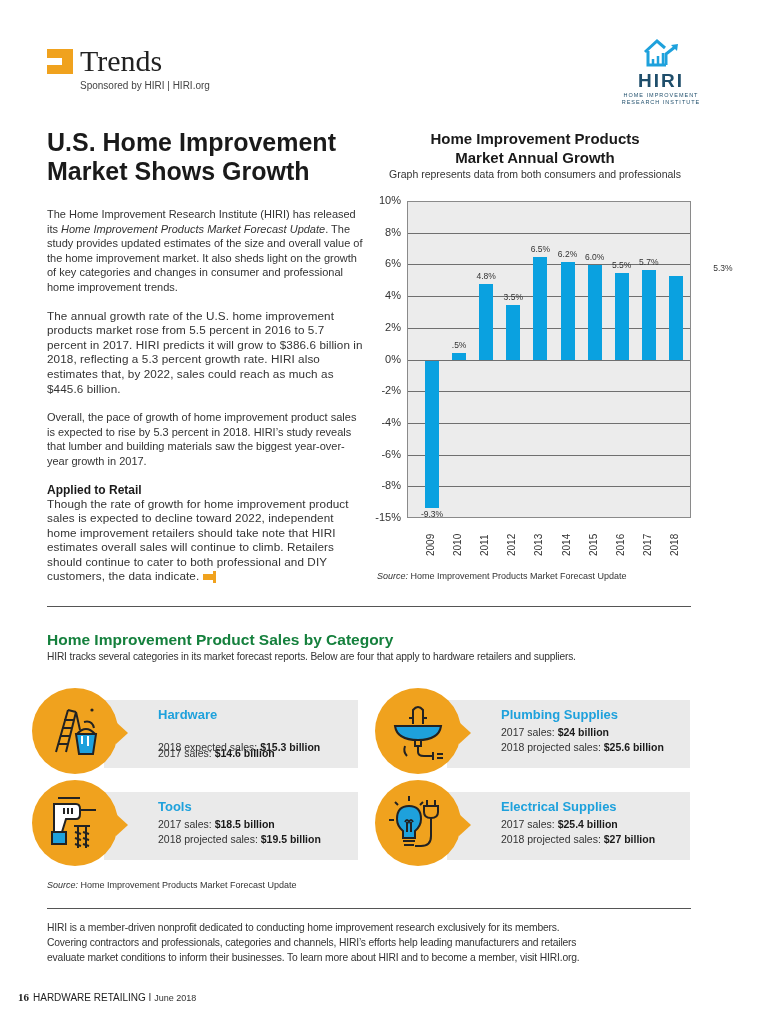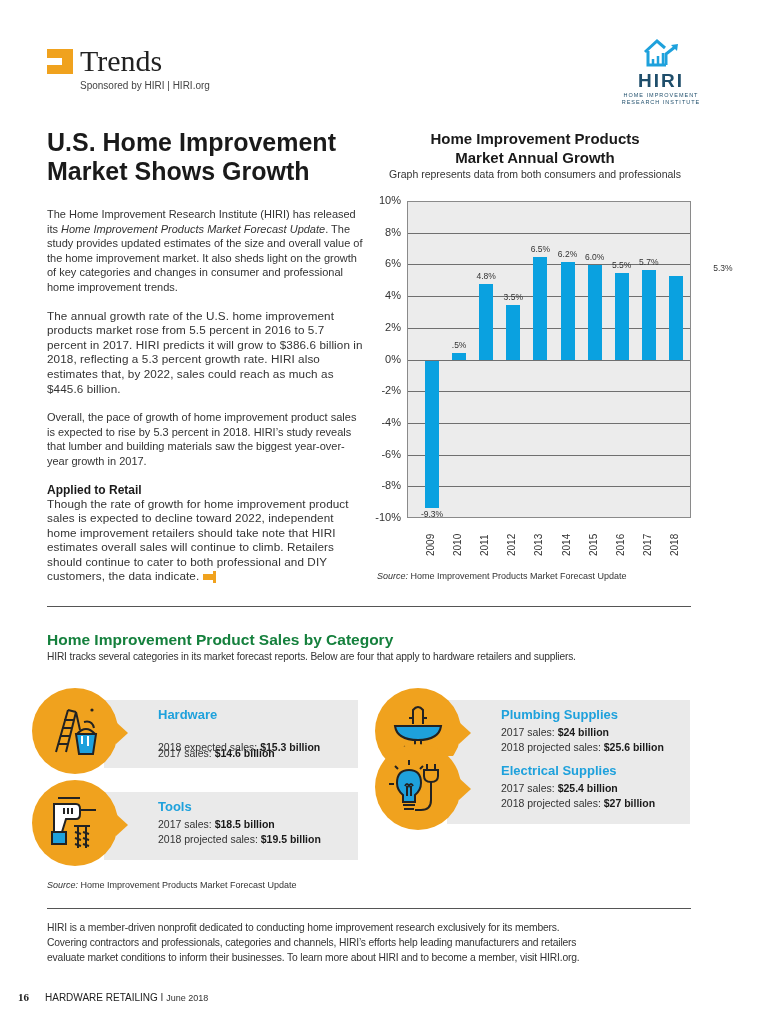--- a/index.html
+++ b/index.html
@@ -46,21 +46,21 @@
   .card-circle { position: absolute; left: 0; top: 0; width: 86px; height: 86px; border-radius: 50%; background: #f0a21e; }
   .card-arrow { position: absolute; left: 84px; top: 34px; width: 0; height: 0; border-top: 11px solid transparent; border-bottom: 11px solid transparent; border-left: 12px solid #f0a21e; }
   .card-icon { position: absolute; left: 12px; top: 12px; width: 62px; height: 62px; }
   .card-name { position: absolute; left: 126px; top: 19px; font-size: 13px; font-weight: bold; color: #1ea1dc; }
   .card-line { position: absolute; left: 126px; font-size: 10.5px; color: #333; white-space: nowrap; }
   .card-line b { color: #1a1a1a; }
   .cat-source { left: 47px; top: 880px; font-size: 9px; color: #333; }
 
   .footer-para { left: 47px; top: 920px; width: 680px; font-size: 10.3px; line-height: 15px; color: #333; letter-spacing: -0.15px; }
   .page-footer { left: 18px; top: 991px; font-size: 10px; color: #333; }
-  .page-footer .pnum { font-family: "Liberation Serif", serif; font-weight: bold; font-size: 11px; margin-right: 16px; color: #222; }
+  .page-footer .pnum { font-family: "Liberation Serif", serif; font-weight: bold; font-size: 11px; margin-right: 4px; color: #222; }
   .page-footer .mag { font-weight: normal; color: #222; }
   .page-footer .date { font-size: 9px; }
 </style>
 </head>
 <body>
 
 <svg class="abs trends-logo" viewBox="0 0 26 25">
   <rect x="0" y="0" width="26" height="25" fill="#f0a21e"></rect>
   <rect x="0" y="9" width="15" height="7" fill="#ffffff"></rect>
 </svg>
@@ -102,21 +102,21 @@
     <div class="ytick abs" style="left: 367px; top: 194px;">10%</div>
     <div class="ytick abs" style="left: 367px; top: 225.7px;">8%</div>
     <div class="ytick abs" style="left: 367px; top: 257.4px;">6%</div>
     <div class="ytick abs" style="left: 367px; top: 289.1px;">4%</div>
     <div class="ytick abs" style="left: 367px; top: 320.8px;">2%</div>
     <div class="ytick abs" style="left: 367px; top: 352.5px;">0%</div>
     <div class="ytick abs" style="left: 367px; top: 384.2px;">-2%</div>
     <div class="ytick abs" style="left: 367px; top: 415.9px;">-4%</div>
     <div class="ytick abs" style="left: 367px; top: 447.6px;">-6%</div>
     <div class="ytick abs" style="left: 367px; top: 479.3px;">-8%</div>
-    <div class="ytick abs" style="left: 367px; top: 511px;">-10%</div>
+    <div class="ytick abs" style="left: 367px; top: 511px;">-15%</div>
   </div>
 <div class="abs plot" id="plot">
     <div class="gridline" style="top: 30.7px;"></div>
     <div class="gridline" style="top: 62.4px;"></div>
     <div class="gridline" style="top: 94.1px;"></div>
     <div class="gridline" style="top: 125.8px;"></div>
     <div class="gridline" style="top: 157.5px;"></div>
     <div class="gridline" style="top: 189.2px;"></div>
     <div class="gridline" style="top: 220.9px;"></div>
     <div class="gridline" style="top: 252.6px;"></div>
@@ -218,21 +218,21 @@
       <path d="M34 34 v22 M42 34 v22 M30 34 h8 M38 34 h8"></path>
       <path d="M31 40 l6 2 M31 46 l6 2 M31 52 l6 2 M39 40 l6 2 M39 46 l6 2 M39 52 l6 2"></path>
     </g>
     <rect x="8" y="40" width="14" height="12" fill="#1ea1dc" stroke="#222" stroke-width="2"></rect>
   </svg>
   <div class="card-name">Tools</div>
   <div class="card-line" style="top:38px;"><span>2017 sales: </span><b>$18.5 billion</b></div>
   <div class="card-line" style="top:53px;"><span>2018 projected sales: </span><b>$19.5 billion</b></div>
 </div>
 
-<div class="card" style="left:375px; top:744px;">
+<div class="card" style="left:375px; top:780px;">
   <div class="card-box" style="width:243px;"></div>
   <div class="card-circle"></div>
   <div class="card-arrow"></div>
   <svg class="card-icon" viewBox="0 0 62 62">
     <path d="M22 14 q-12 0 -12 13 q0 7 6 12 V46 H28 V39 q6 -5 6 -12 q0 -13 -12 -13 Z" fill="#1ea1dc" stroke="#222" stroke-width="2"></path>
     <g fill="none" stroke="#222" stroke-width="2">
       <path d="M18 30 q2 -4 4 0 q2 -4 4 0 M20 30 V40 M24 30 V40"></path>
       <path d="M16 49 H28 M17 53 H27"></path>
       <path d="M22 4 v5 M8 10 l3 3 M36 10 l-3 3 M2 28 h5"></path>
       <path d="M40 14 V8 M48 14 V8"></path>

